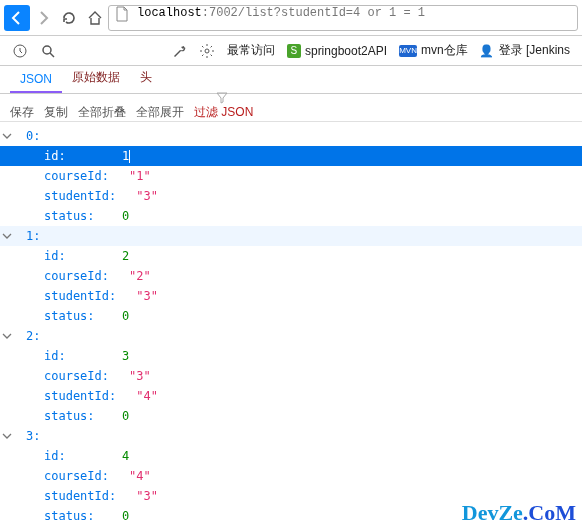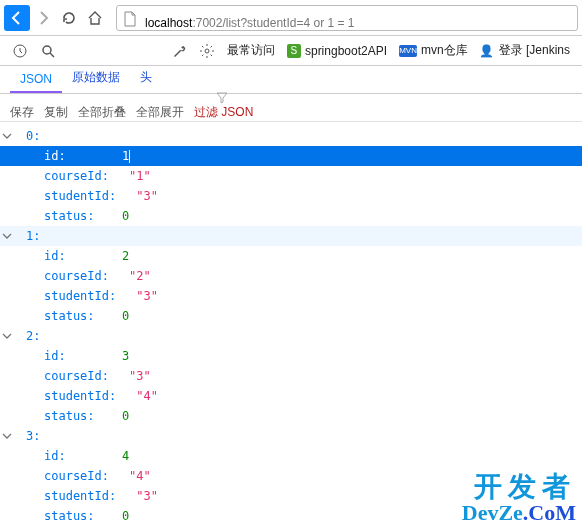--- a/index.html
+++ b/index.html
@@ -3,34 +3,34 @@
 <meta charset="utf-8">
 <style>
   * { margin: 0; padding: 0; box-sizing: border-box; }
   body { font-family: "Microsoft YaHei", Arial, sans-serif; font-size: 12px; width: 582px; height: 528px; overflow: hidden; position: relative; background: #fff; }
 
   
   .toolbar { display: flex; align-items: center; height: 36px; border-bottom: 1px solid #ccc; padding: 0 4px; }
   .toolbar .nav-btn { width: 26px; height: 26px; display: flex; align-items: center; justify-content: center; color: #555; border-radius: 3px; }
   .back-btn { background: #0a84ff; color: #fff; }
   .back-btn svg { stroke: #fff; }
-  .addr-bar { flex: 1; margin-left: 8px; height: 26px; border: 1px solid #bbb; border-radius: 3px; background: #fff; display: flex; align-items: flex-end; padding: 0 6px; color: #555; }
+  .addr-bar { flex: 1; height: 26px; border: 1px solid #bbb; border-radius: 3px; background: #fff; display: flex; align-items: flex-start; padding: 0 6px; color: #555; font-family: Liberation Mono, monospace; }
   .addr-bar .page-icon { width: 16px; margin-right: 6px; color: #888; }
   .addr-url { color: #777; }
   .addr-url .bold { color: #000; }
 
   
   .bookmarks { display: flex; align-items: center; height: 30px; border-bottom: 1px solid #ccc; padding: 0 6px; color: #222; }
   .bm-item { display: flex; align-items: center; margin: 0 6px; color: #222; }
   .bm-item .icon { margin-right: 4px; }
   .spacer { flex: 1; }
 
   
   .dev-tabs { display: flex; align-items: flex-end; height: 28px; border-bottom: 1px solid #ccc; padding: 0 10px; }
-  .dev-tab { padding: 6px 10px 5px; color: #1d4ed8; border-bottom: 2px solid transparent; }
+  .dev-tab { padding: 6px 10px 5px; color: #7f1d1d; border-bottom: 2px solid transparent; }
   .dev-tab.active { color: #0a84ff; border-bottom: 2px solid #8b5cf6; }
 
   
   .dev-subbar { display: flex; align-items: flex-end; height: 28px; border-bottom: 1px solid #e0e0e0; padding: 0 10px; color: #555; }
   .dev-subbar .sub-btn { margin-right: 10px; }
   .filter { display: flex; align-items: center; color: #b91c1c; flex-direction: column; }
   .filter svg { margin-right: 4px; }
 
   
   .json-view { font-family: Consolas, monospace; font-size: 12px; padding: 4px 0; }
@@ -258,15 +258,14 @@
       <span class="val str">"3"</span>
     </div>
     <div class="row">
       <span class="caret"></span>
       <span class="key indent1" style="min-width:88px;display:inline-block;">status:</span>
       <span class="val num">0</span>
     </div>
   </div>
 
 <div class="watermark">
-  <div class="cn">开发者</div>
   <div class="en"><span>DevZe</span><span class="z">.CoM</span></div>
 </div>
 
 </body></html>

